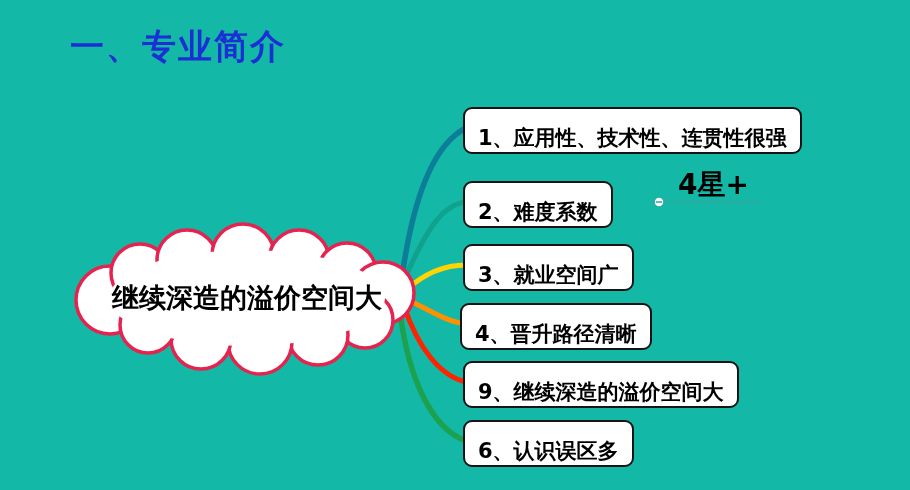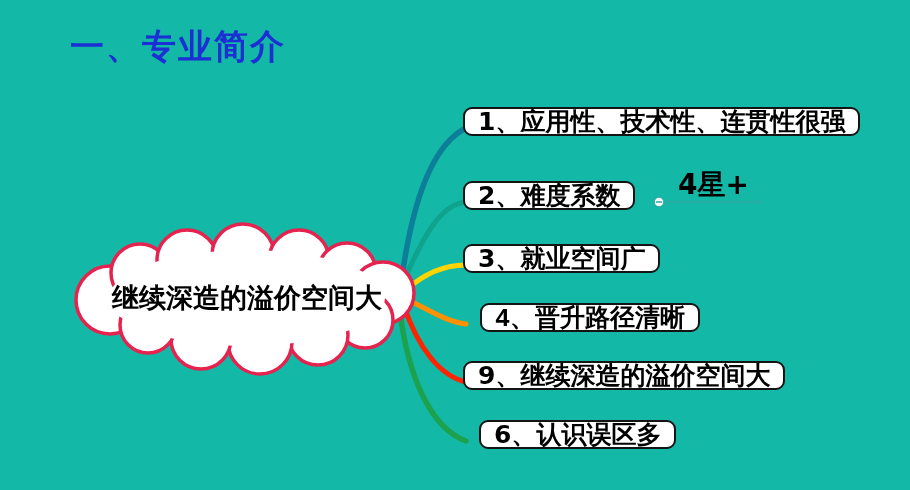--- a/index.html
+++ b/index.html
@@ -14,32 +14,32 @@
 
   .svg-layer { position: absolute; left: 0; top: 0; width: 910px; height: 490px; }
 
   .root-label {
     position: absolute; left: 86px; top: 280px; width: 322px;
     text-align: center; font-size: 27px; font-weight: bold; color: #000;
     line-height: 36px; white-space: nowrap;
   }
 
   .node {
-    position: absolute; display: inline-flex; align-items: center;
-    height: 29px; padding: 0 13px; background: #ffffff;
+    position: absolute; display: inline-flex; align-items: flex-end;
+    height: 47px; padding: 0 13px; background: #ffffff;
     border: 2.5px solid #141414; border-radius: 9px;
-    font-size: 25px; font-weight: bold; color: #000; white-space: nowrap;
+    font-size: 21px; font-weight: bold; color: #000; white-space: nowrap;
     box-sizing: border-box;
   }
   .node-1 { left: 463px; top: 107px; }
   .node-2 { left: 463px; top: 181px; }
   .node-3 { left: 463px; top: 244px; border-radius: 9px; }
-  .node-4 { left: 480px; top: 303px; font-family: Liberation Mono, monospace; }
+  .node-4 { left: 460px; top: 303px; }
   .node-5 { left: 463px; top: 361px; }
-  .node-6 { left: 463px; top: 420px; margin-left: 16px; }
+  .node-6 { left: 463px; top: 420px; }
 
   .sub-label {
     position: absolute; left: 678px; top: 166px;
     font-size: 28px; font-weight: bold; color: #000; white-space: nowrap;
   }
 </style>
 </head>
 <body>
 
 <div class="canvas">

